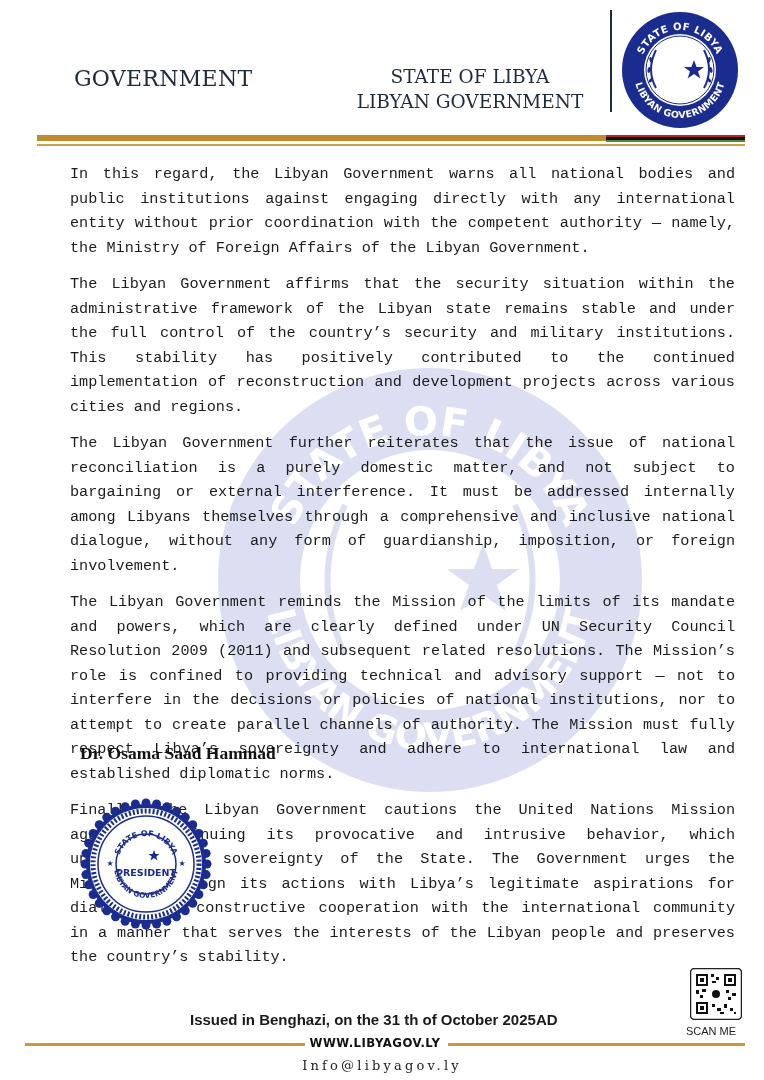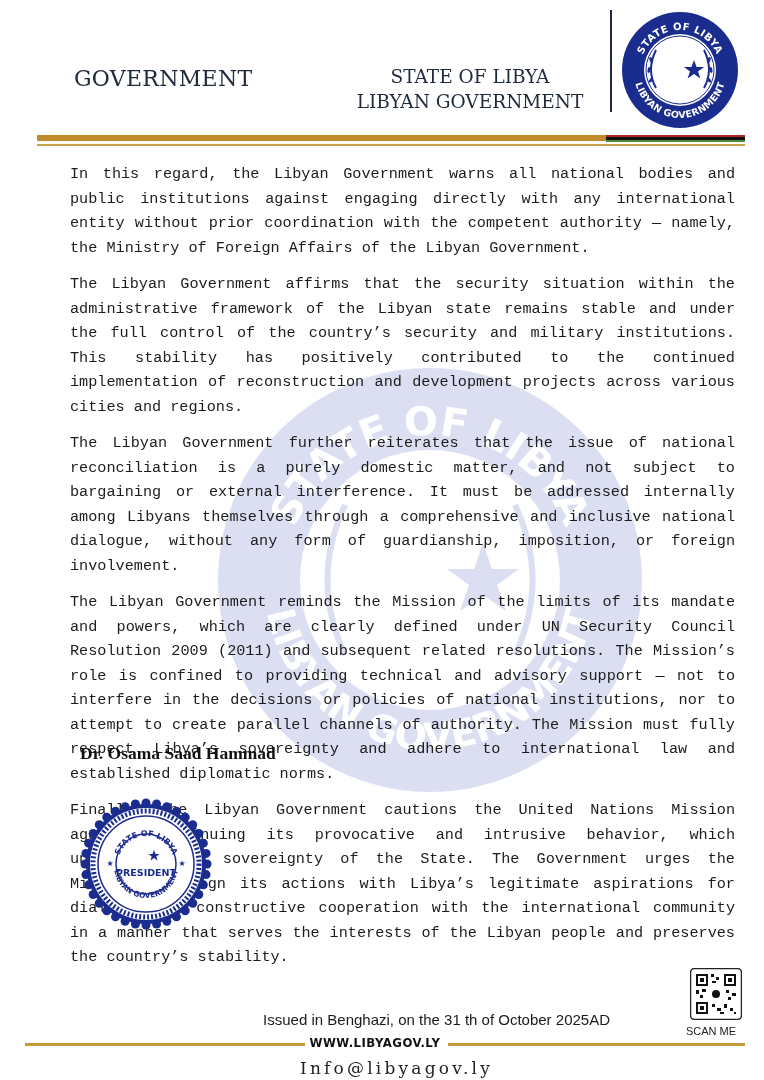--- a/index.html
+++ b/index.html
@@ -14,25 +14,25 @@
   .flag-red { left:606px; top:135px; width:139px; height:2px; background:#b0262b; }
   .flag-black { left:606px; top:137px; width:139px; height:3px; background:#111; }
   .flag-green { left:606px; top:140px; width:139px; height:2px; background:#4e8b3a; }
   .watermark { left:215px; top:365px; width:430px; height:430px; opacity:0.16; }
   .body-text { left:70px; top:162px; width:665px; font-family:Liberation Mono, monospace; font-size:15.2px; line-height:24.5px; color:#1c1c1c; }
   .body-text p { margin:0 0 12px 0; text-align:justify; }
   .sig { left:80px; top:743px; font-family:"Liberation Serif", serif; font-weight:bold; font-size:17.5px; line-height:21px; color:#111; }
   .seal { left:80px; top:798px; width:132px; height:132px; }
   .qr { left:690px; top:968px; width:52px; height:52px; }
   .scan { left:686px; top:1025px; width:60px; text-align:left; font-size:11px; color:#222; }
-  .issued { left:190px; top:1011px; width:420px; text-align:right; font-weight:normal; font-size:15px; color:#1a1a1a; }
+  .issued { left:190px; top:1011px; width:420px; text-align:left; font-weight:bold; font-size:15px; color:#1a1a1a; }
   .foot-line-l { left:25px; top:1043px; width:280px; height:3px; background:#c59a3c; }
   .foot-line-r { left:448px; top:1043px; width:297px; height:3px; background:#c59a3c; }
   .www { left:300px; top:1035px; width:150px; text-align:center; font-family:"DejaVu Sans", sans-serif; font-weight:bold; font-size:13px; letter-spacing:0.5px; color:#111; transform:scaleX(0.9); }
-  .email { left:300px; top:1058px; width:164px; text-align:center; font-family:"DejaVu Serif", serif; font-size:17px; letter-spacing:3.2px; color:#222; }
+  .email { left:300px; top:1058px; width:164px; text-align:center; font-family:"DejaVu Serif", serif; font-size:13px; letter-spacing:3.2px; color:#222; }
 </style>
 </head>
 <body>
 
 <div class="abs header-left">GOVERNMENT</div>
 <div class="abs header-center">
   <div>STATE OF LIBYA</div>
   <div>LIBYAN GOVERNMENT</div>
 </div>
 <div class="abs vline"></div>

